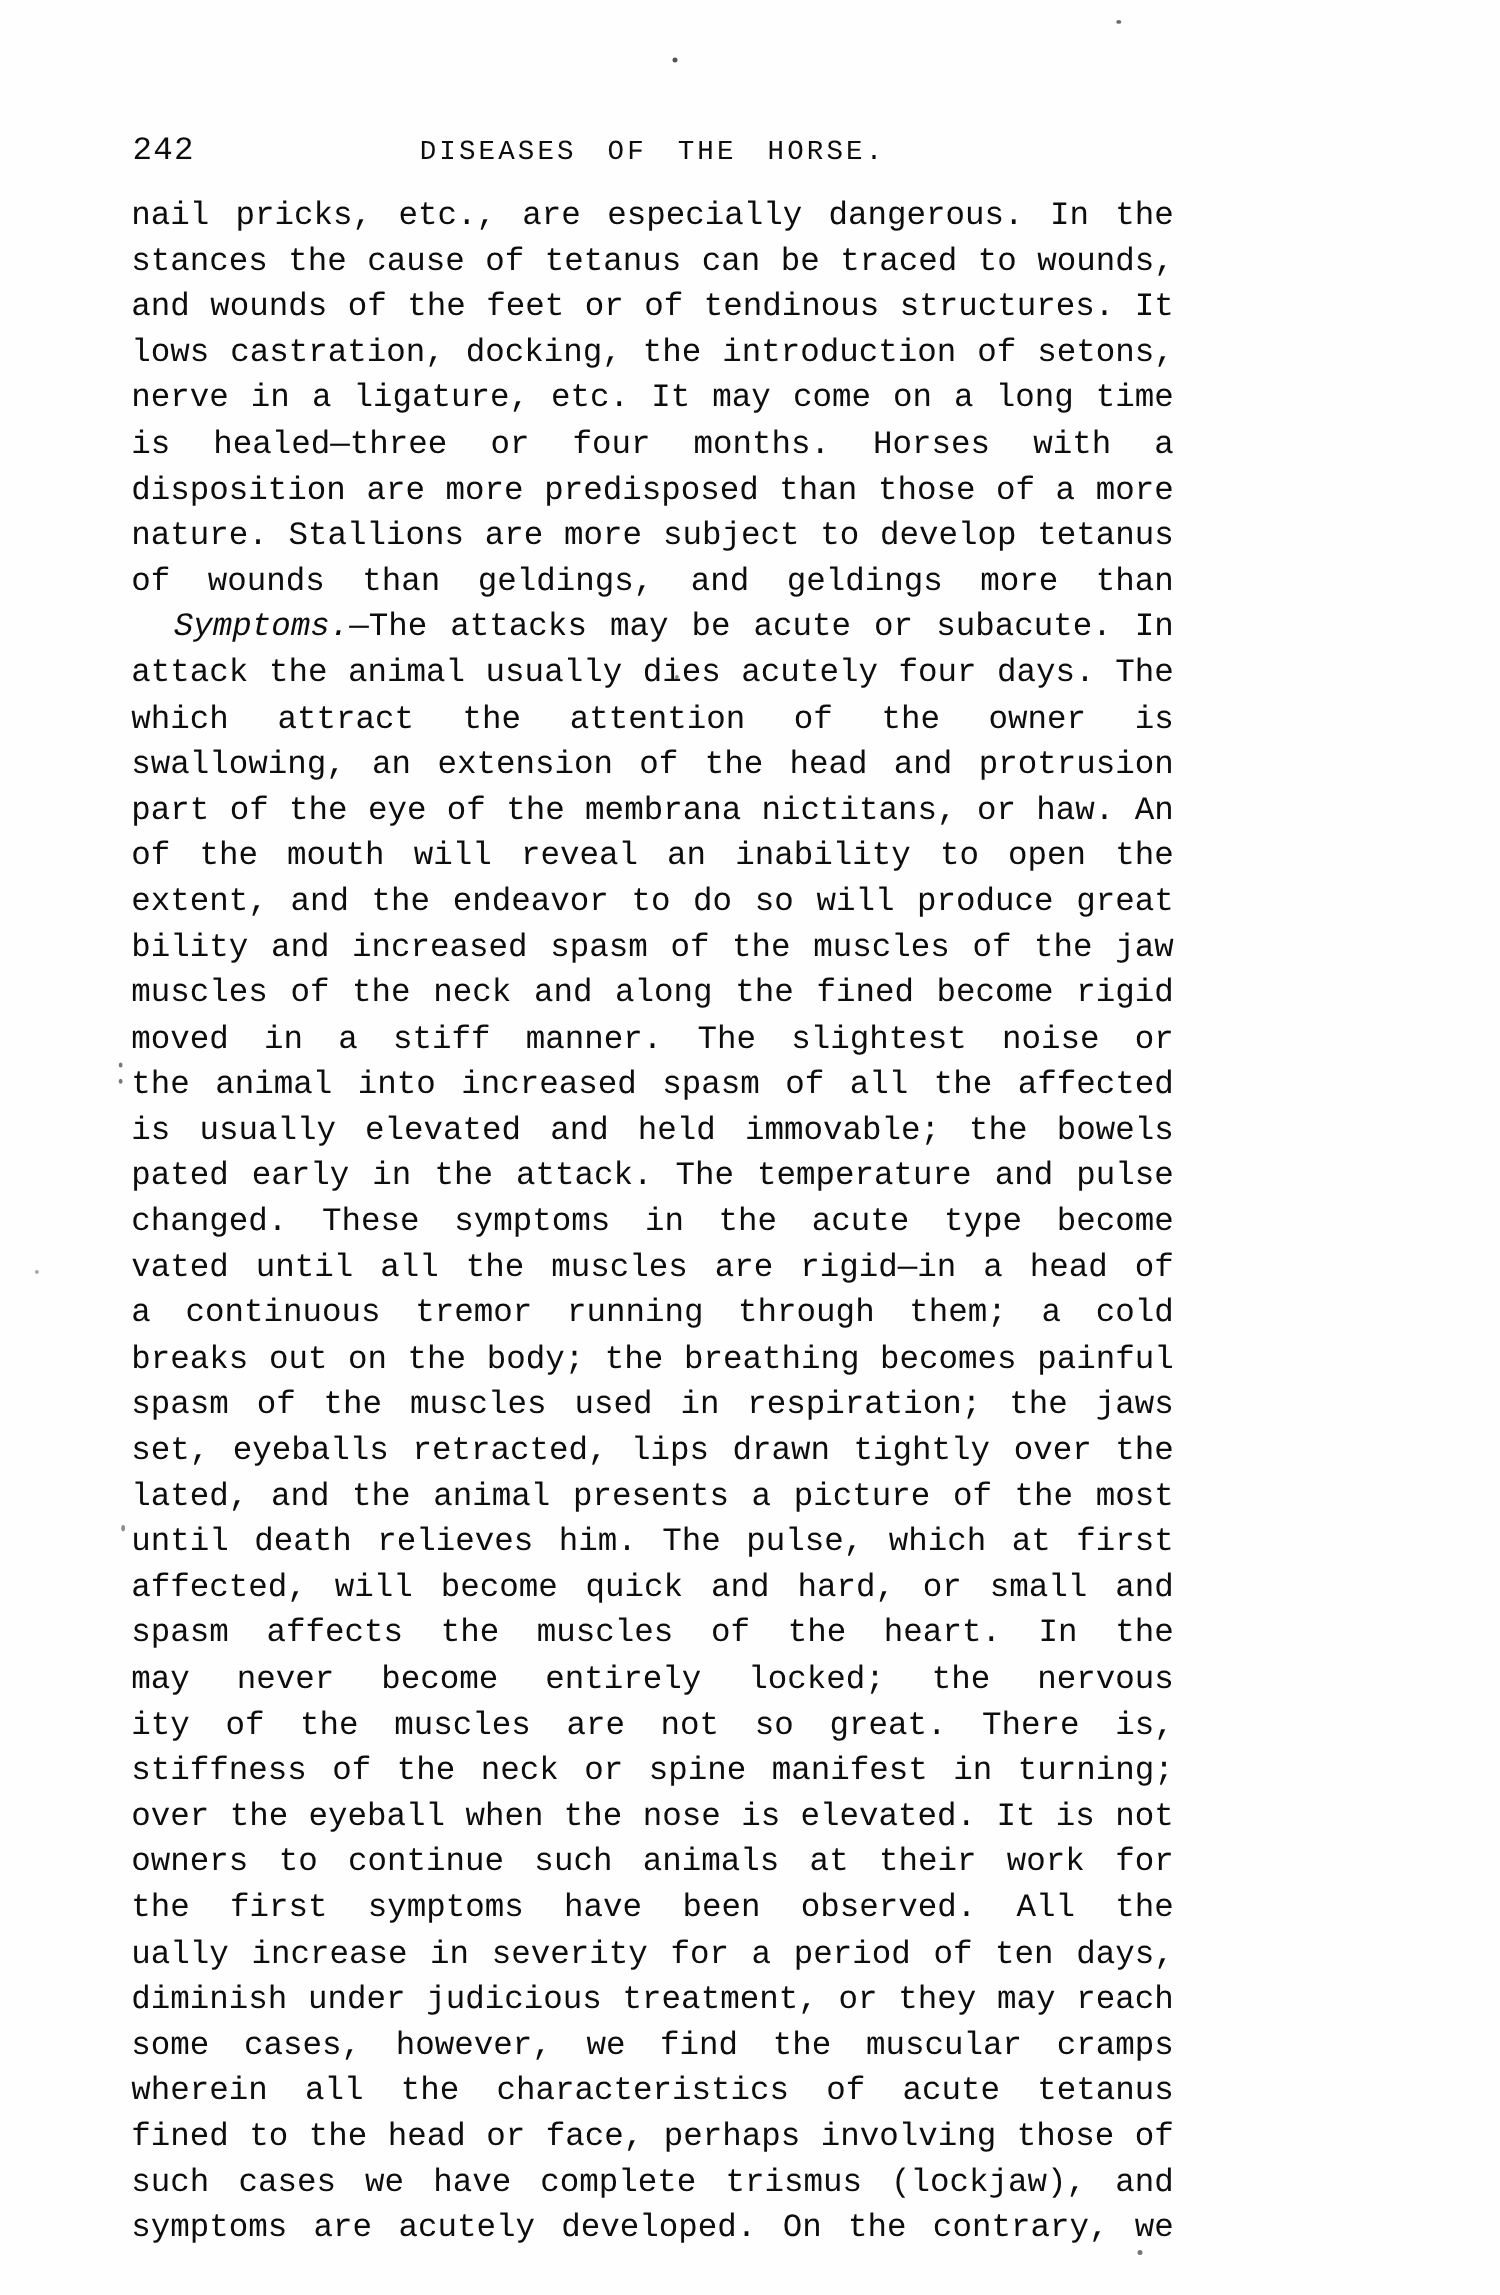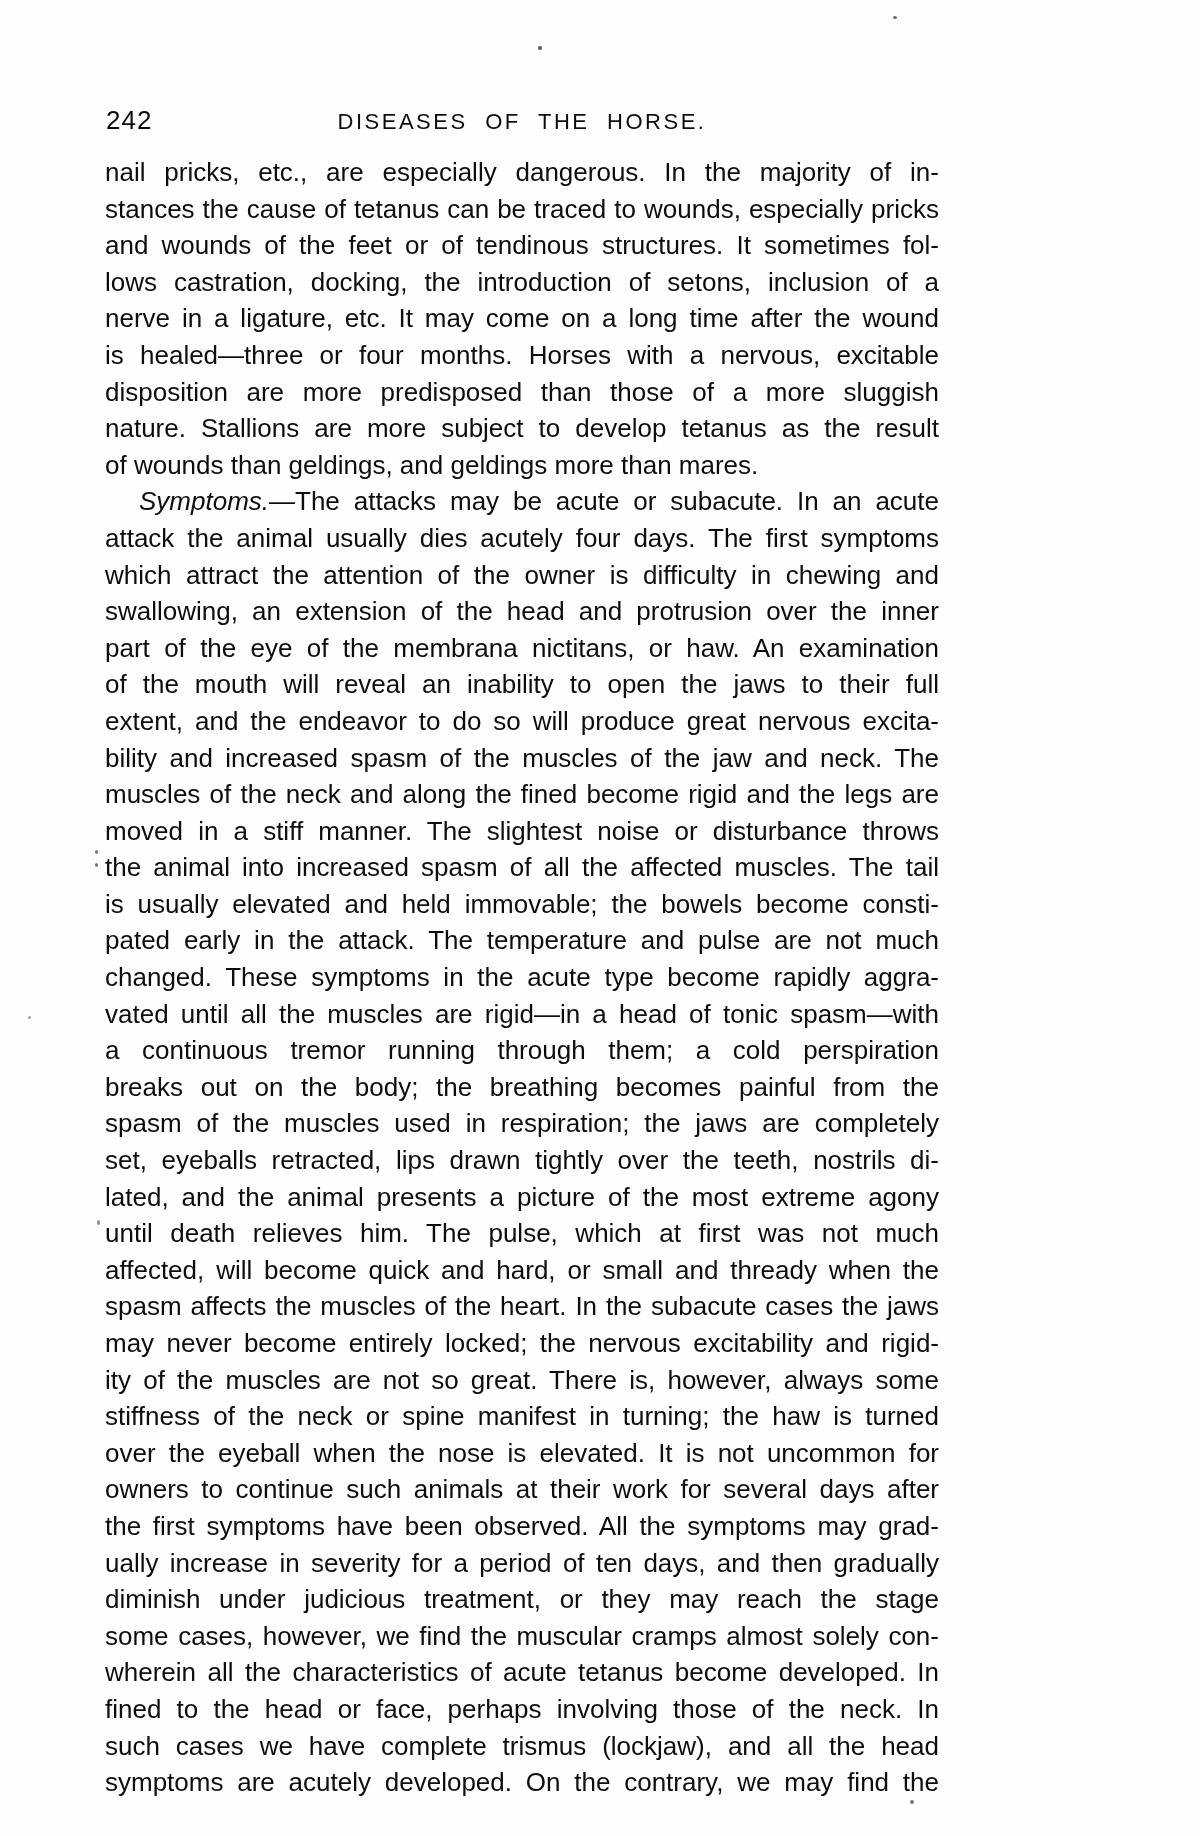--- a/index.html
+++ b/index.html
@@ -8,21 +8,21 @@
     width: 1200px;
     height: 1836px;
     background: #ffffff;
     overflow: hidden;
   }
   .page {
     position: relative;
     width: 1200px;
     height: 1836px;
     background: #fefefe;
-    font-family: Liberation Sans, sans-serif;
+    font-family: Liberation Mono, monospace;
     color: #0d0d0d;
   }
   .folio {
     position: absolute;
     left: 106px;
     top: 105px;
     font-size: 26px;
     line-height: 30px;
     letter-spacing: 1px;
   }

